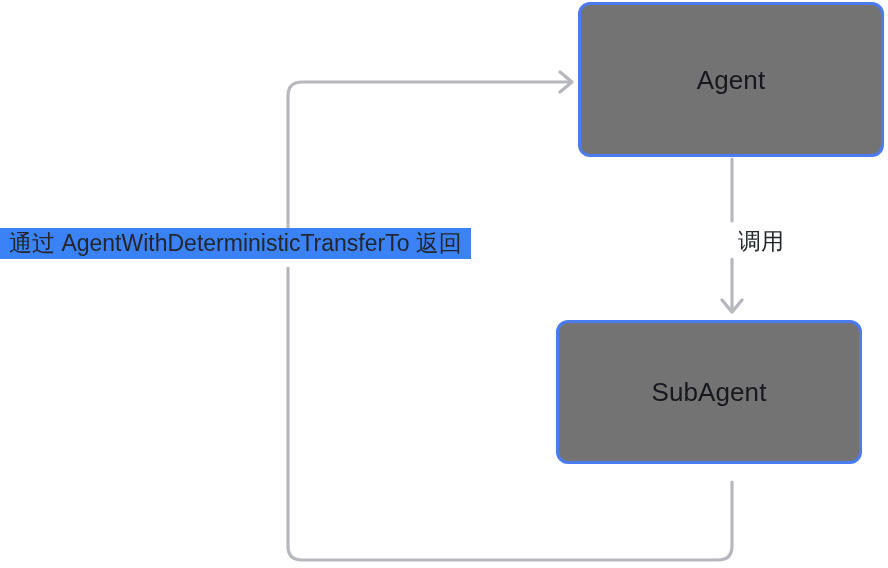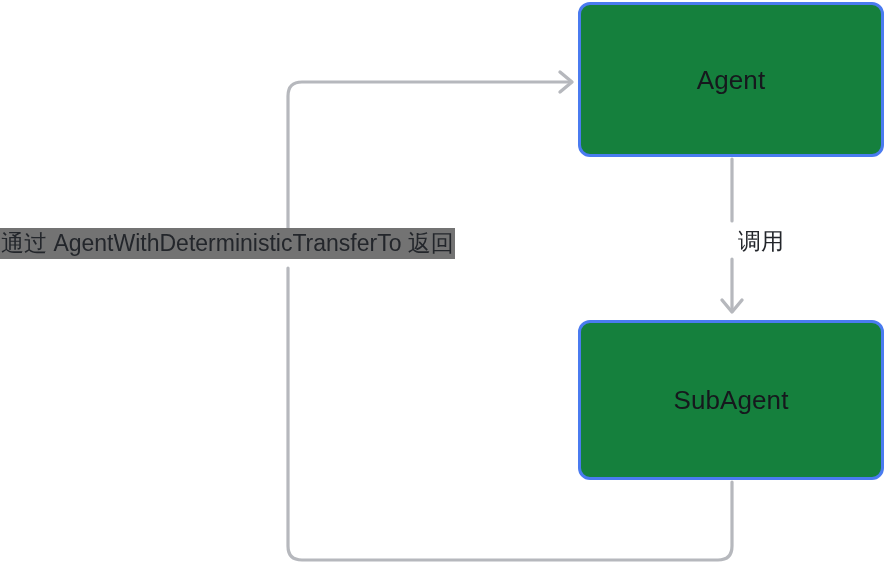--- a/index.html
+++ b/index.html
@@ -25,21 +25,21 @@
     left: 0;
     top: 0;
     width: 888px;
     height: 568px;
   }
 
   
   .node {
     position: absolute;
     box-sizing: border-box;
-    background: #15803d;
+    background: #737373;
     border: 3px solid #4a7bf0;
     border-radius: 12px;
     display: flex;
     align-items: center;
     justify-content: center;
   }
   .node-label {
     font-size: 26px;
     line-height: 1;
     color: #16181d;
@@ -47,44 +47,44 @@
     font-weight: 400;
   }
 
   #node-agent {
     left: 578px;
     top: 2px;
     width: 306px;
     height: 155px;
   }
   #node-subagent {
-    left: 578px;
+    left: 556px;
     top: 320px;
     width: 306px;
-    height: 160px;
+    height: 144px;
   }
 
   
   .edge-label {
     position: absolute;
     color: #23262b;
     white-space: nowrap;
     line-height: 1;
   }
   #edge-label-call {
     left: 0px;
     top: 228px;
     width: 1466px;
     text-align: left;
     font-size: 23px;
   }
   #edge-label-call .txt {
     display: inline-block;
-    background: #737373;
-    padding: 4px 1px;
+    background: #3b82f6;
+    padding: 4px 9px;
   }
   #edge-label-invoke {
     left: 660px;
     top: 226px;
     width: 202px;
     text-align: center;
     font-size: 23px;
   }
   #edge-label-invoke .txt {
     display: inline-block;

